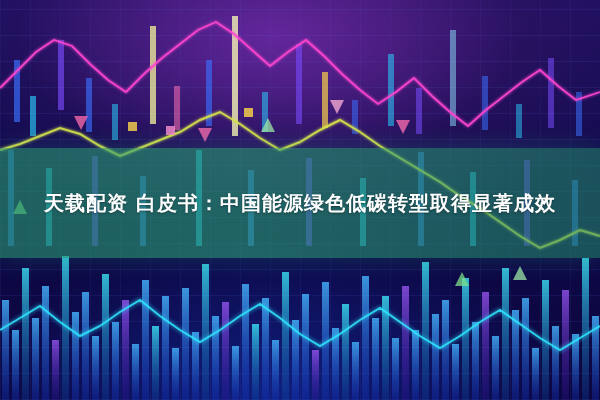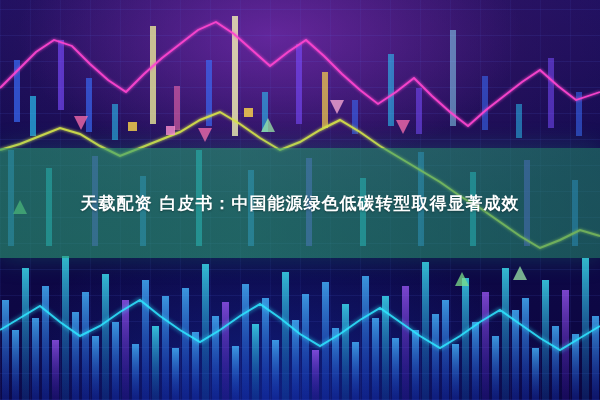--- a/index.html
+++ b/index.html
@@ -37,21 +37,21 @@
   
 
   .banner{
     position:absolute;left:0;right:0;top:148px;height:110px;
     background:linear-gradient(90deg, rgba(40,150,110,.62) 0%, rgba(45,165,120,.58) 40%, rgba(35,140,105,.55) 100%);
     display:flex;align-items:center;justify-content:center;
     box-shadow:0 0 24px rgba(30,180,130,.25);
   }
   .banner-text{
     color:#ffffff;
-    font-size:17px;
+    font-size:20px;
     line-height:38px;
     font-weight:bold;
     text-align:left;
     letter-spacing:1px;
     padding:0 14px;
     text-shadow:0 1px 2px rgba(0,0,0,.35);
     font-family:"DejaVu Sans","Liberation Sans",sans-serif;
   }
 </style>
 </head>

